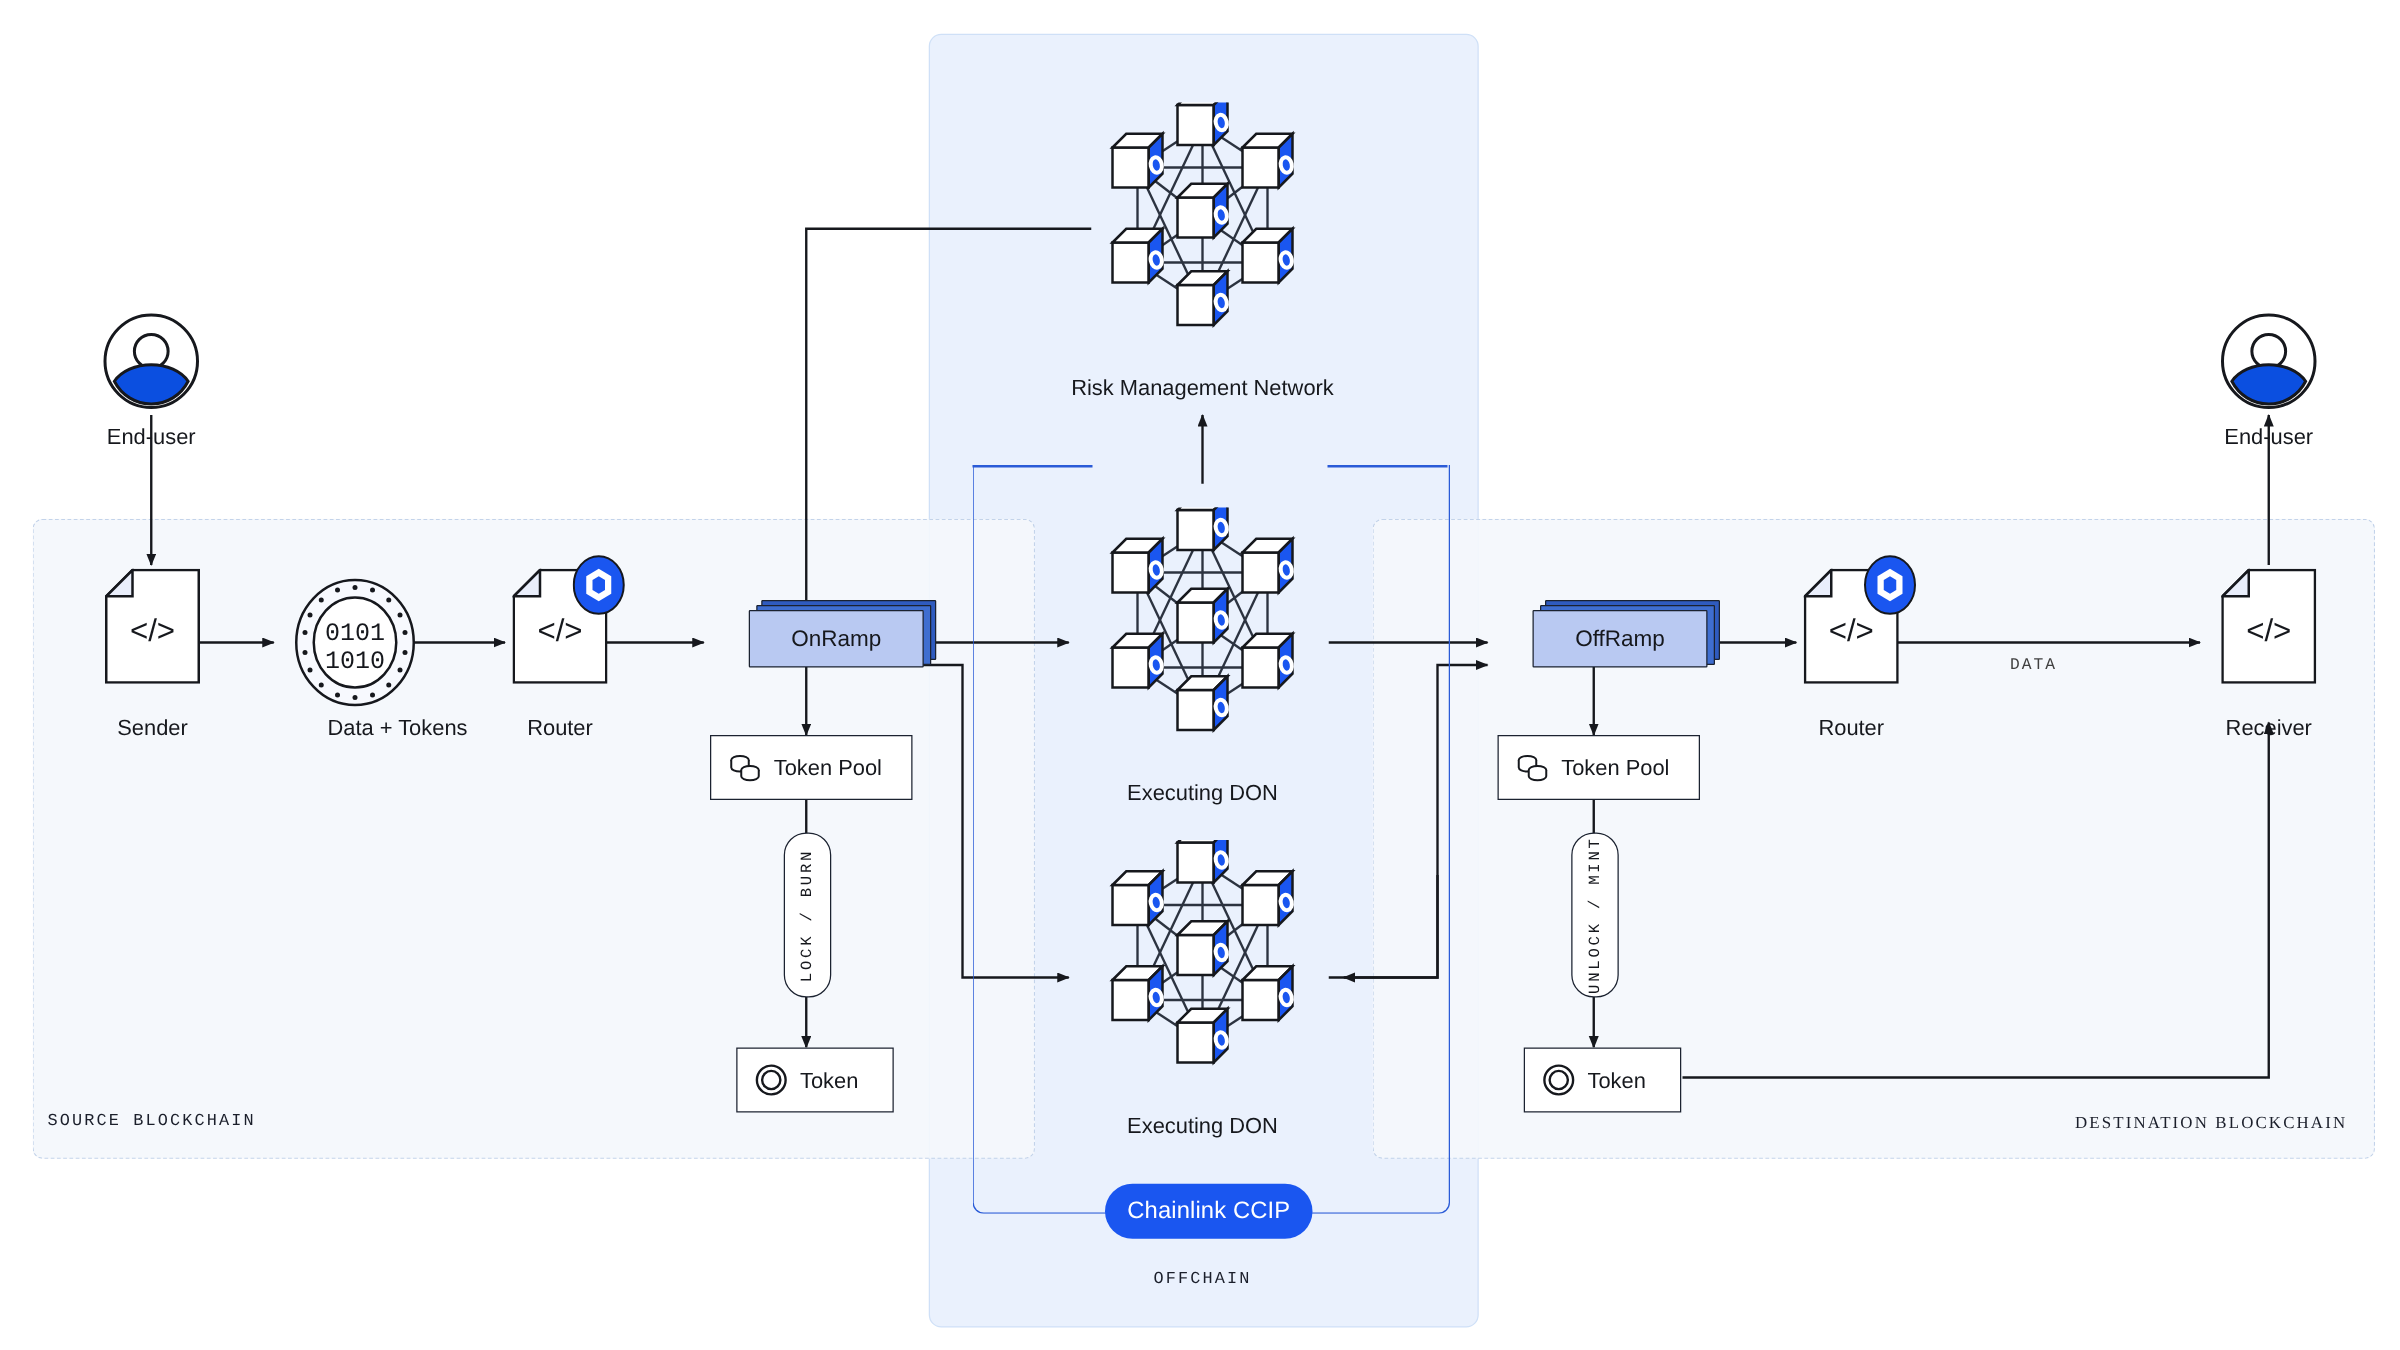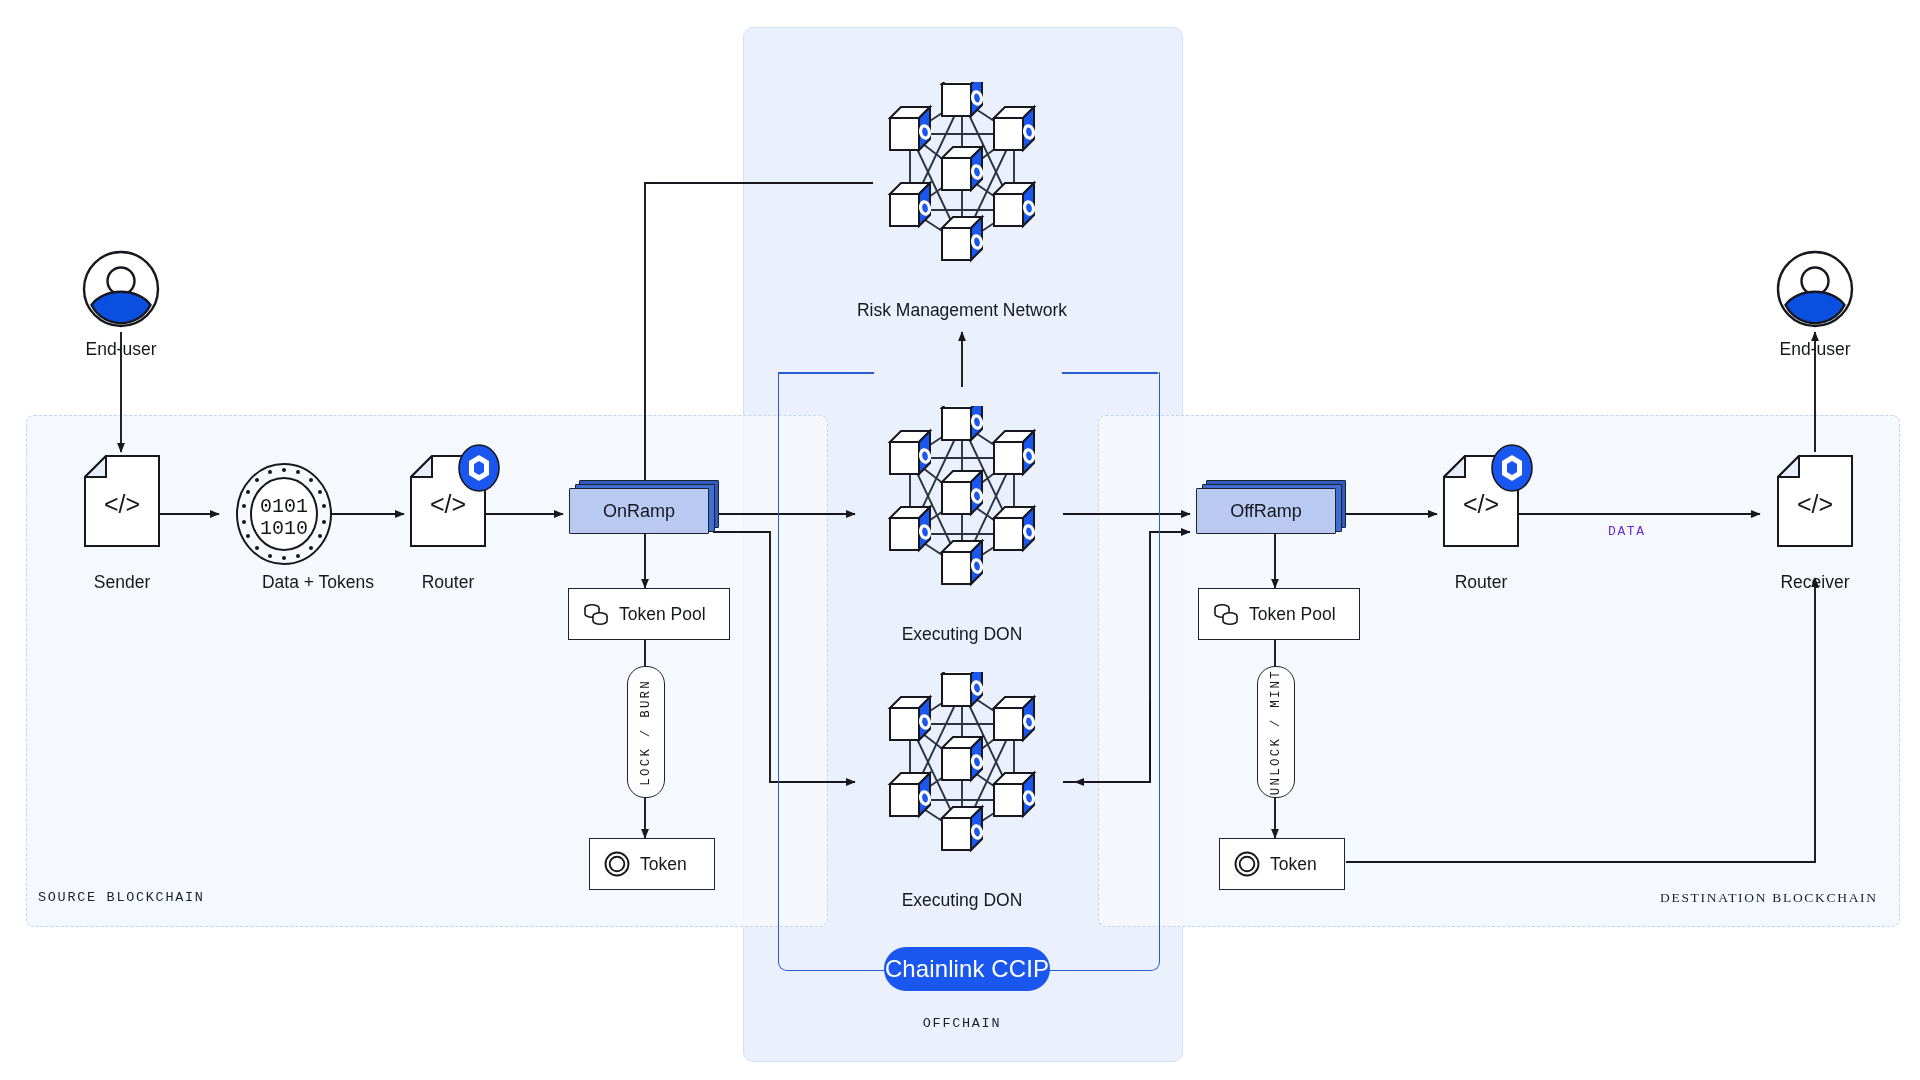--- a/index.html
+++ b/index.html
@@ -27,21 +27,21 @@
     position:absolute;left:778px;top:372px;width:380px;height:598px;
     border:1.6px solid #2a5bd7;border-top:none;border-radius:0 0 9px 9px;
     background:transparent;
   }
   .ccip-frame-top-l{position:absolute;left:778px;top:372px;width:96px;height:1.6px;background:#2a5bd7;}
   .ccip-frame-top-r{position:absolute;left:1062px;top:372px;width:96px;height:1.6px;background:#2a5bd7;}
 
   .ccip-pill{
     position:absolute;left:884px;top:947px;width:166px;height:44px;
     background:#1a56f0;border-radius:22px;display:flex;align-items:center;
-    justify-content:center;color:#fff;font-size:24px;letter-spacing:.1px;
+    justify-content:center;color:#fff;font-size:19px;letter-spacing:.1px;
   }
   .offchain-label{
     position:absolute;left:743px;top:1016px;width:438px;text-align:center;
     font-family:"Liberation Mono",monospace;font-size:13.5px;letter-spacing:1.7px;color:#1b1f2b;
   }
 
   
   .node-cap{
     position:absolute;text-align:center;font-size:17.5px;color:#16181d;white-space:nowrap;
   }
@@ -54,21 +54,21 @@
   .doc{position:absolute;width:76px;height:92px;}
   .doc svg{display:block;}
 
   
   .bits{position:absolute;width:98px;height:104px;}
 
   
   .cl-badge{position:absolute;width:42px;height:48px;}
 
   
-  .ramp{position:absolute;width:148px;height:52px;}
+  .ramp{position:absolute;width:148px;height:52px;margin-left:30px;}
   .ramp .back2{position:absolute;left:10px;top:0;width:138px;height:46px;background:#2f5bbf;border:1.6px solid #1b2230;border-radius:1px;}
   .ramp .back1{position:absolute;left:6px;top:4px;width:138px;height:46px;background:#3f6ed0;border:1.6px solid #1b2230;border-radius:1px;}
   .ramp .front{position:absolute;left:0;top:8px;width:138px;height:44px;background:#b9c9f2;border:1.6px solid #1b2230;border-radius:1px;
     display:flex;align-items:center;justify-content:center;font-size:18px;color:#16181d;}
 
   
   .plainbox{
     position:absolute;background:#ffffff;border:1.6px solid #1b2230;
     display:flex;align-items:center;gap:10px;padding-left:14px;
     font-size:17.5px;color:#16181d;
@@ -84,21 +84,21 @@
     color:#16181d;writing-mode:vertical-rl;transform:rotate(180deg);white-space:nowrap;
   }
 
   
   .don{position:absolute;width:200px;height:215px;}
   .don svg{display:block;}
 
   
   .edge-label{
     position:absolute;font-family:"Liberation Mono",monospace;font-size:13px;
-    letter-spacing:1.6px;color:#6d28d9;white-space:nowrap;
+    letter-spacing:1.6px;color:#404040;white-space:nowrap;
   }
 
   #wires{position:absolute;left:0;top:0;width:1920px;height:1080px;pointer-events:none;}
 </style>
 </head>
 <body>
 
 <div id="stage">
 
   <div class="offchain-panel"></div>

